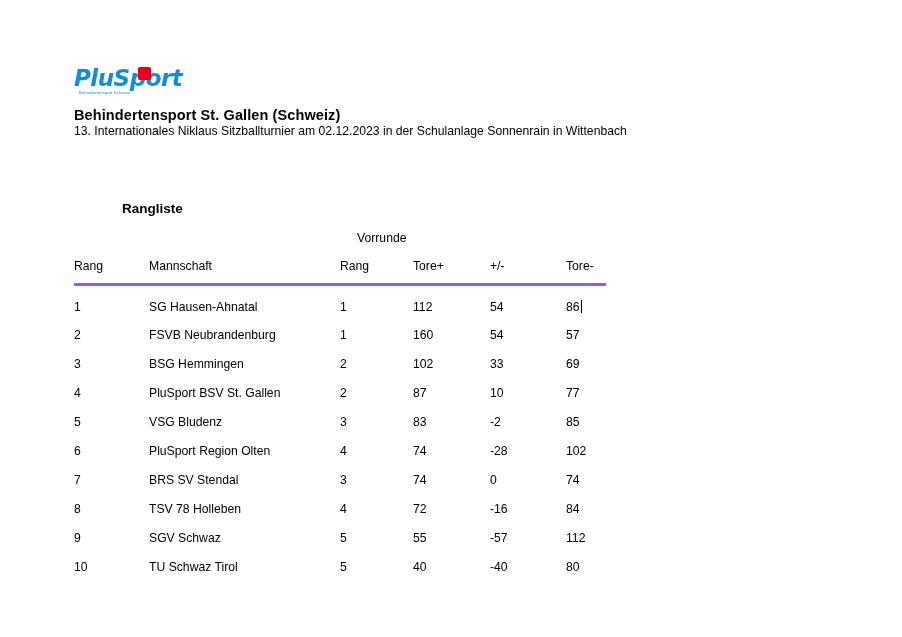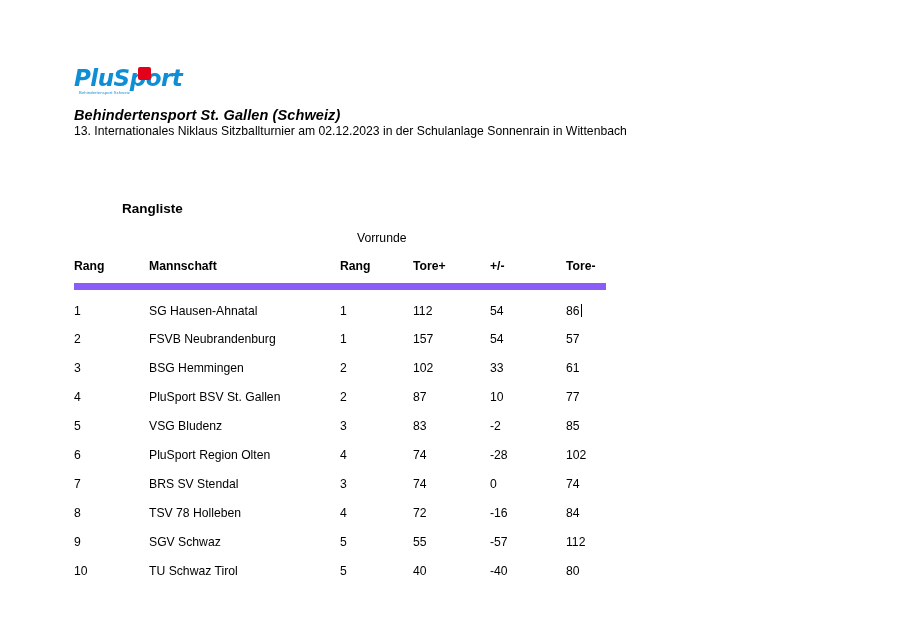--- a/index.html
+++ b/index.html
@@ -59,21 +59,20 @@
     letter-spacing: 0.1px;
   }
   .org-title {
     position: absolute;
     left: 74px;
     top: 107px;
     font-size: 14.5px;
     font-weight: bold;
     letter-spacing: 0.1px;
     white-space: nowrap;
-    font-style: italic;
   }
   .event-line {
     position: absolute;
     left: 74px;
     top: 124px;
     font-size: 12.2px;
     white-space: nowrap;
   }
   .section-title {
     position: absolute;
@@ -99,23 +98,23 @@
   }
   table.rank-table th,
   table.rank-table td {
     text-align: left;
     padding: 0;
     vertical-align: top;
     font-weight: normal;
     line-height: 14px;
   }
   table.rank-table thead th {
-    font-weight: bold;
+    font-weight: normal;
     height: 22px;
-    border-bottom: 7px solid #8b5cf6;
+    border-bottom: 3px solid #8b5cf6;
     padding-bottom: 2px;
     margin-top: 40px;
   }
   table.rank-table tbody tr {
     height: 29px;
   }
   table.rank-table tbody td {
     padding-top: 14px;
   }
   .col-rang      { width: 75px; }
@@ -166,31 +165,31 @@
         <td>SG Hausen-Ahnatal</td>
         <td>1</td>
         <td>112</td>
         <td>54</td>
         <td><span>86</span><span class="caret"></span></td>
       </tr>
       <tr>
         <td>2</td>
         <td>FSVB Neubrandenburg</td>
         <td>1</td>
-        <td>157</td>
+        <td>160</td>
         <td>54</td>
         <td>57</td>
       </tr>
       <tr>
         <td>3</td>
         <td>BSG Hemmingen</td>
         <td>2</td>
         <td>102</td>
         <td>33</td>
-        <td>61</td>
+        <td>69</td>
       </tr>
       <tr>
         <td>4</td>
         <td>PluSport BSV St. Gallen</td>
         <td>2</td>
         <td>87</td>
         <td>10</td>
         <td>77</td>
       </tr>
       <tr>

